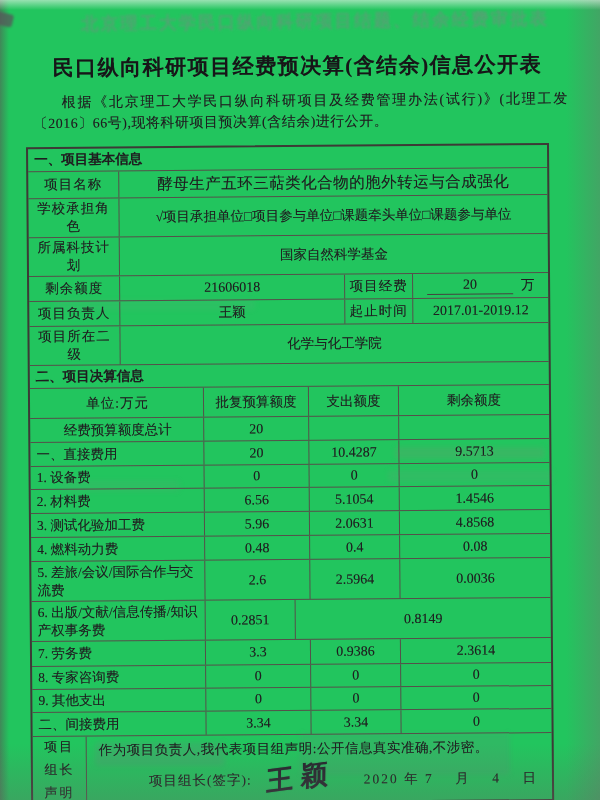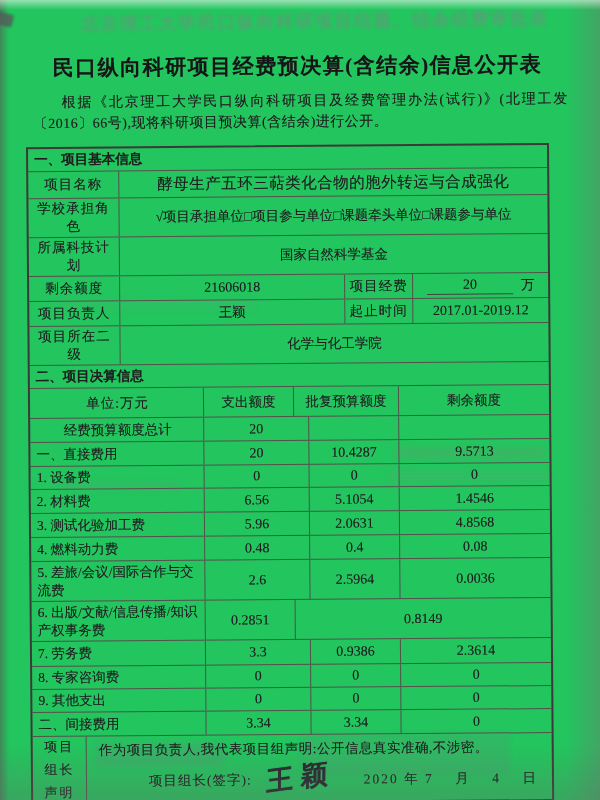--- a/index.html
+++ b/index.html
@@ -164,22 +164,22 @@
 
       <div class="irow h22">
         <div class="icell lab">项目所在二级</div>
         <div class="icell grow">化学与化工学院</div>
       </div>
 
       <div class="sec" style="border-top:1.5px solid var(--ln);">二、项目决算信息</div>
 
       <div class="irow bhead">
         <div class="icell blab">单位:万元</div>
+        <div class="icell bc1">批复预算额度</div>
         <div class="icell bc2">支出额度</div>
-        <div class="icell bc1">批复预算额度</div>
         <div class="icell bc3">剩余额度</div>
       </div>
 
       <div class="irow h23">
         <div class="icell blab ctr">经费预算额度总计</div>
         <div class="icell bc1 num">20</div>
         <div class="icell bc2 num"></div>
         <div class="icell bc3 num"></div>
       </div>
 

